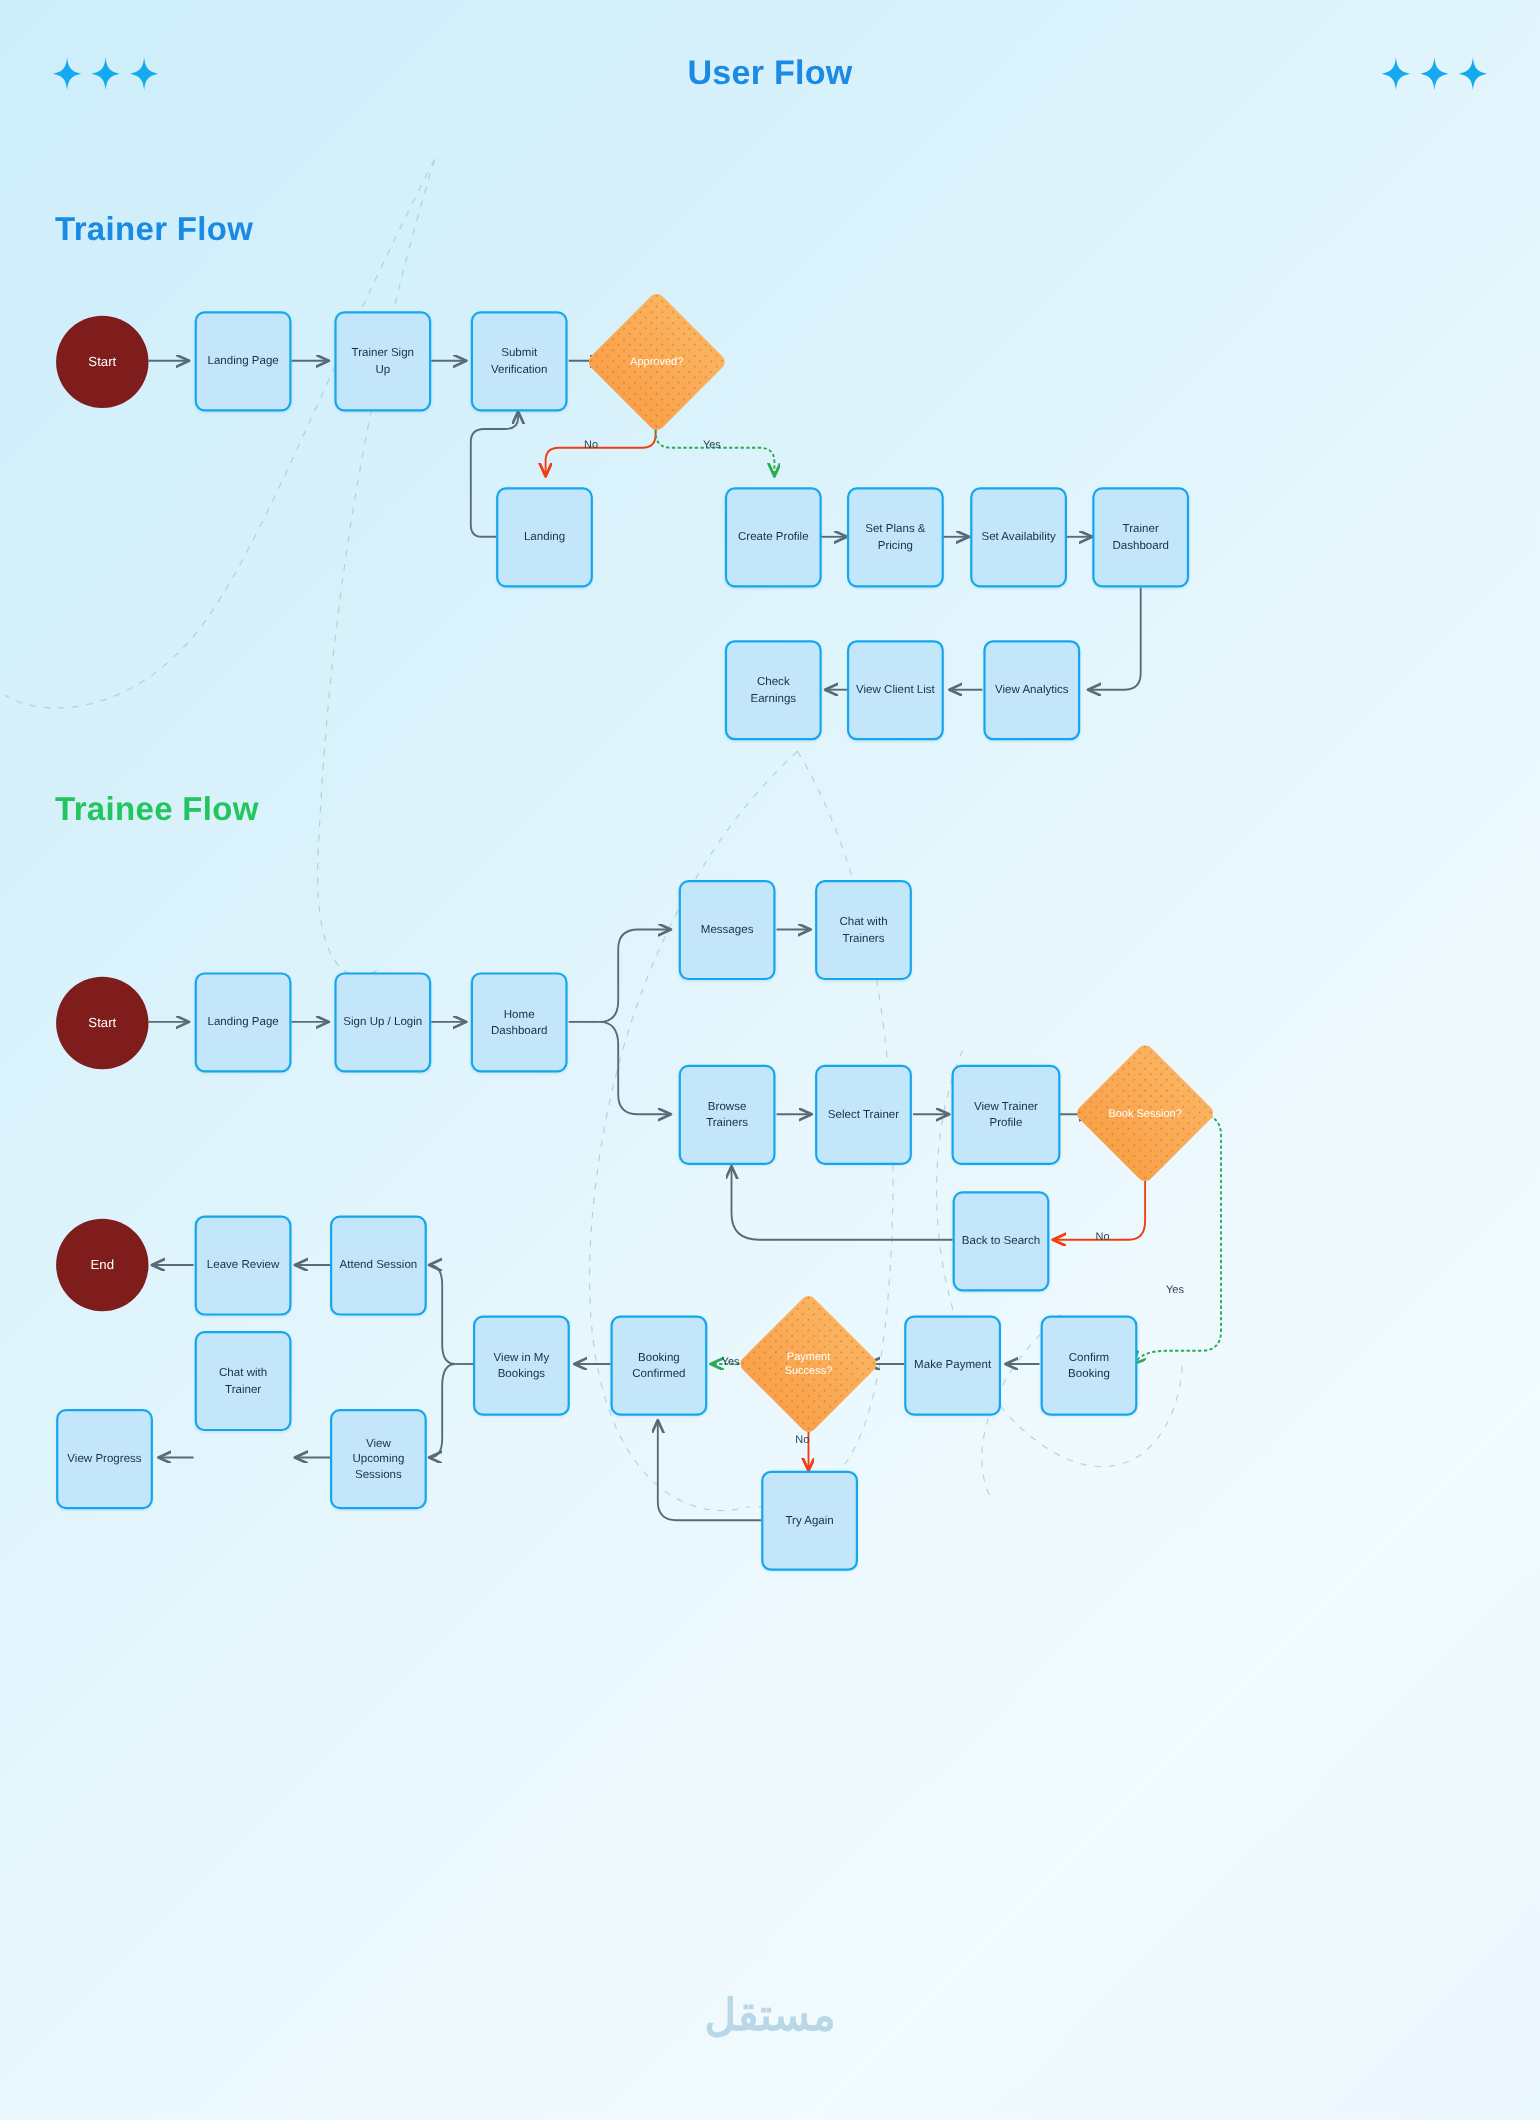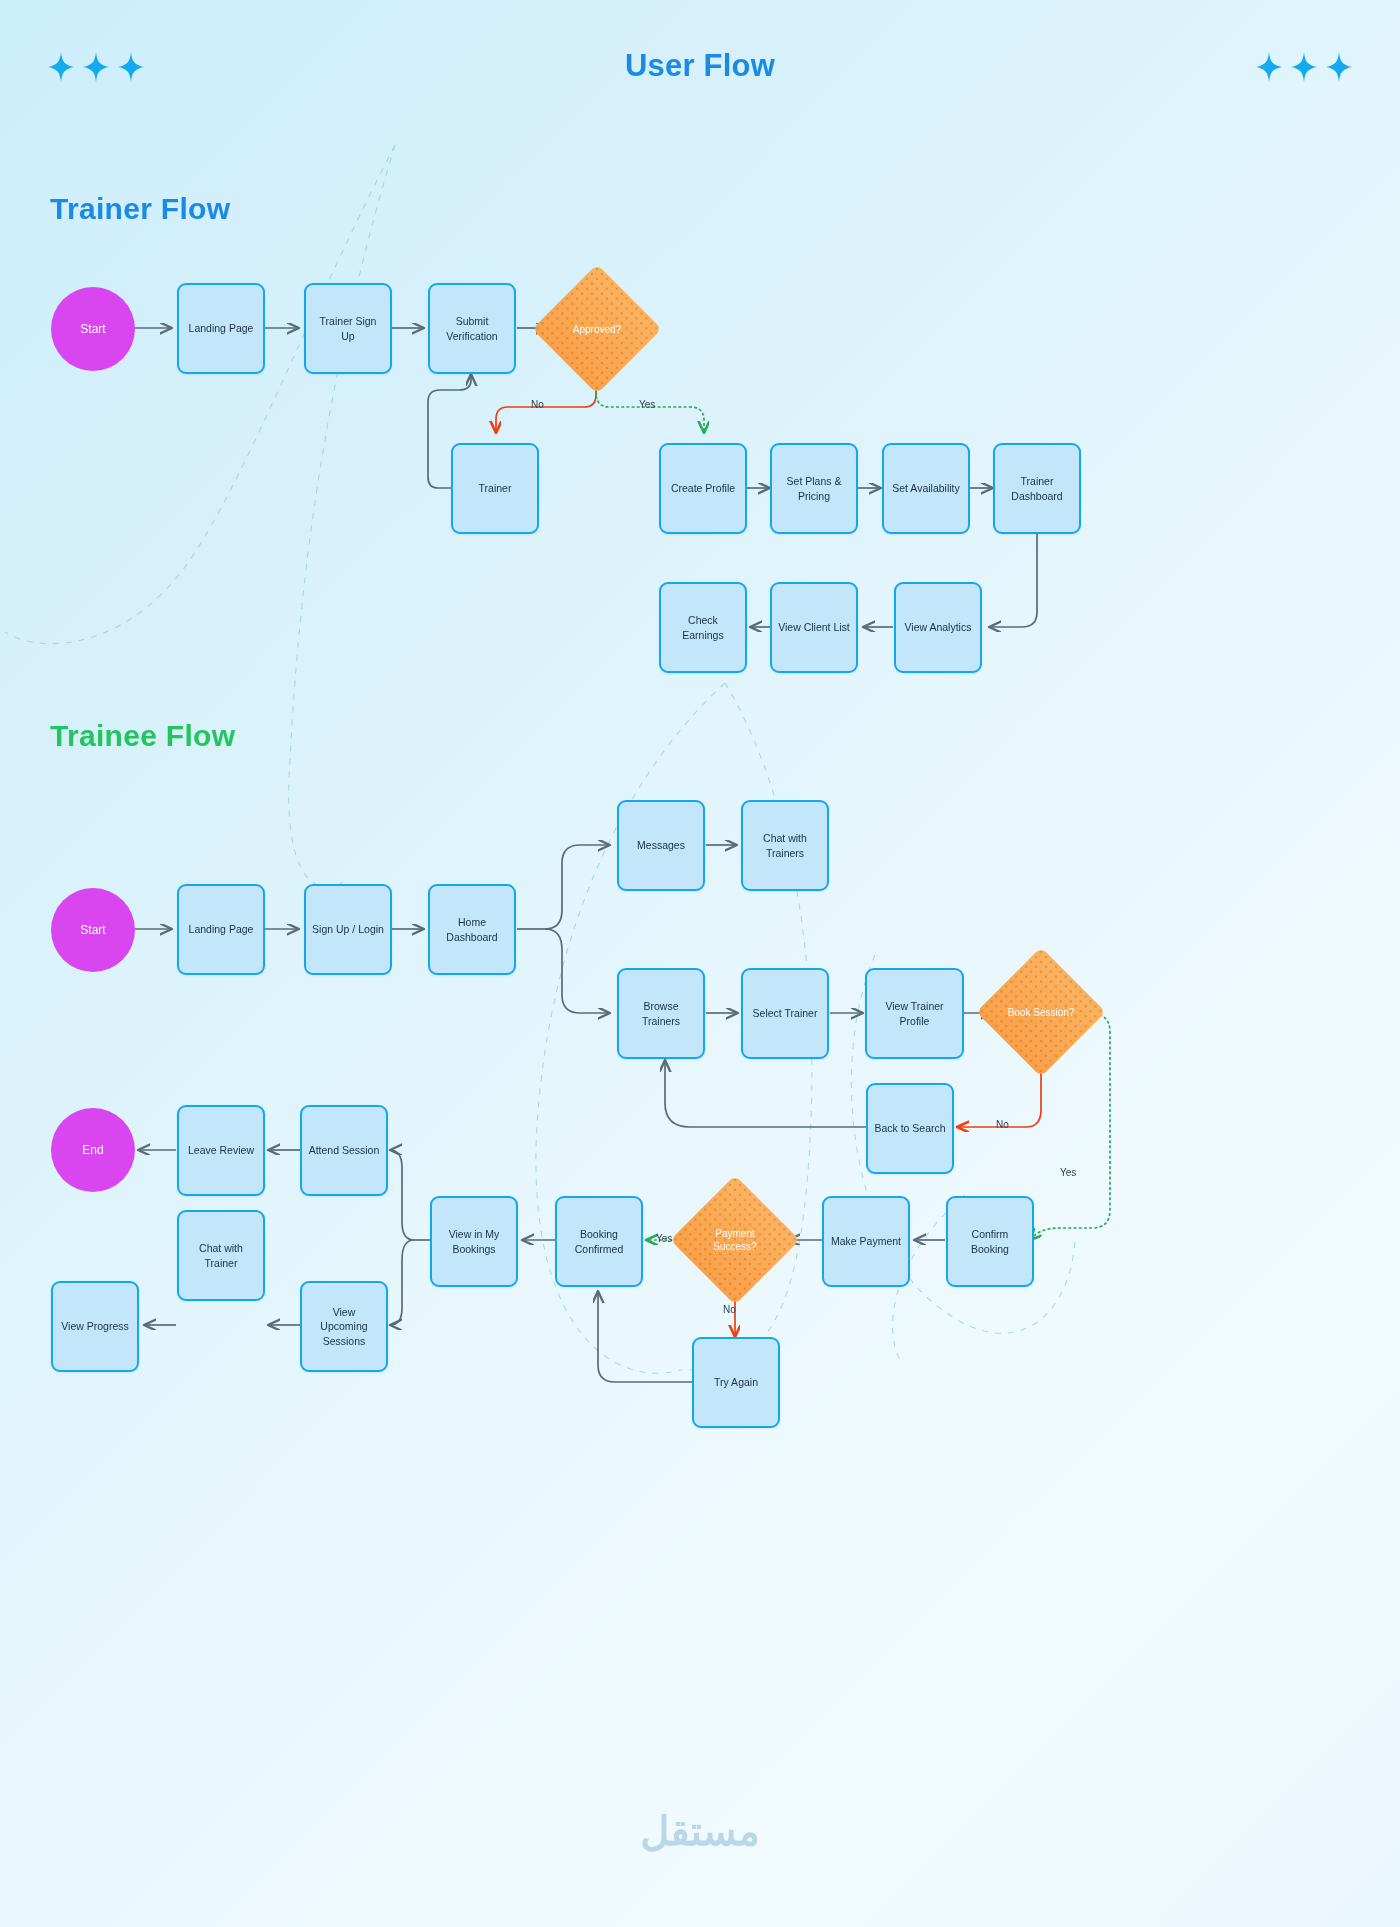--- a/index.html
+++ b/index.html
@@ -41,21 +41,21 @@
     padding: 4px 6px;
     z-index: 3;
   }
   .box {
     background: #c3e6fb;
     border: 2px solid #14a7ee;
     border-radius: 9px;
     box-shadow: 0 1px 2px rgba(20,110,170,.10);
   }
   .circle {
-    background: #d946ef;
+    background: #7f1d1d;
     border-radius: 50%;
     color: #ffffff;
     font-size: 12px;
     border: none;
   }
   .diamond-wrap { position: absolute; z-index: 3; }
   .diamond {
     width: 100%; height: 100%;
     background:
       radial-gradient(rgba(200,90,0,.38) 1px, transparent 1.2px) 0 0/7px 7px,
@@ -211,21 +211,21 @@
   <div class="node circle" style="left:51px;  top:287px; width:84px;  height:84px;">Start</div>
   <div class="node box" style="left:177px; top:283px; width:88px;  height:91px;">Landing Page</div>
   <div class="node box" style="left:304px; top:283px; width:88px;  height:91px;">Trainer Sign Up</div>
   <div class="node box" style="left:428px; top:283px; width:88px;  height:91px;">Submit Verification</div>
 
   <div class="diamond-wrap" style="left:551px; top:283px; width:92px; height:92px;">
     <div class="diamond"></div>
     <div class="diamond-label">Approved?</div>
   </div>
 
-  <div class="node box" style="left:451px; top:443px; width:88px;  height:91px;">Trainer</div>
+  <div class="node box" style="left:451px; top:443px; width:88px;  height:91px;">Landing</div>
   <div class="node box" style="left:659px; top:443px; width:88px;  height:91px;">Create Profile</div>
   <div class="node box" style="left:770px; top:443px; width:88px;  height:91px;">Set Plans &amp; Pricing</div>
   <div class="node box" style="left:882px; top:443px; width:88px;  height:91px;">Set Availability</div>
   <div class="node box" style="left:993px; top:443px; width:88px;  height:91px;">Trainer Dashboard</div>
 
   <div class="node box" style="left:894px; top:582px; width:88px;  height:91px;">View Analytics</div>
   <div class="node box" style="left:770px; top:582px; width:88px;  height:91px;">View Client List</div>
   <div class="node box" style="left:659px; top:582px; width:88px;  height:91px;">Check Earnings</div>
 
   <div class="edge-label" style="left:531px; top:399px;">No</div>

